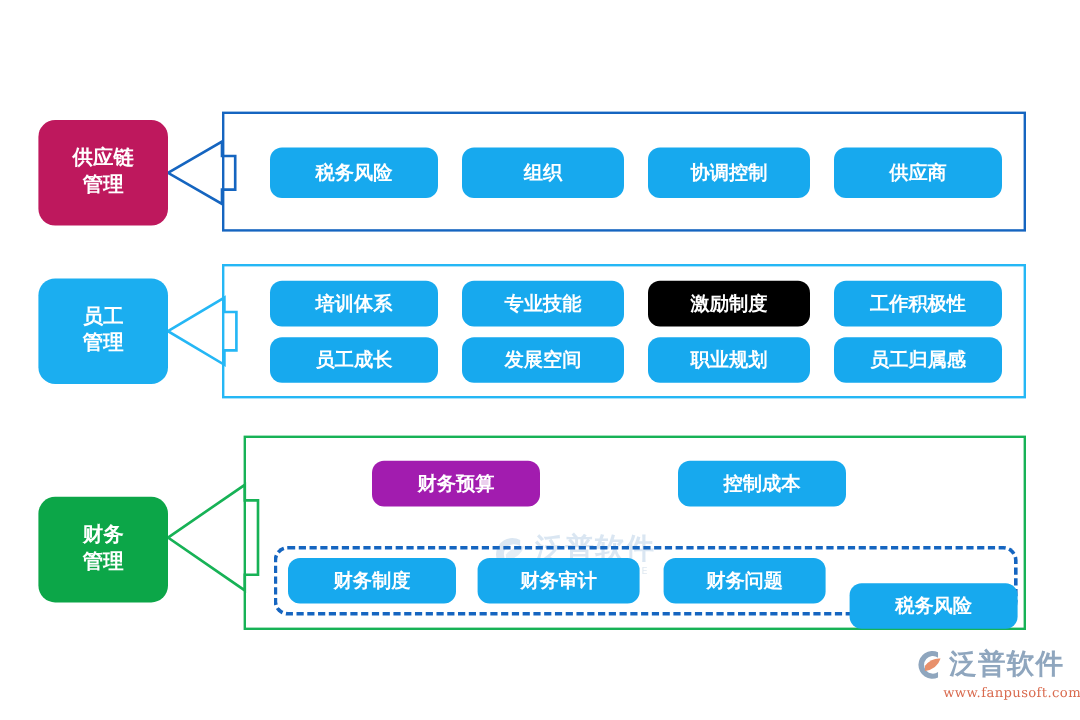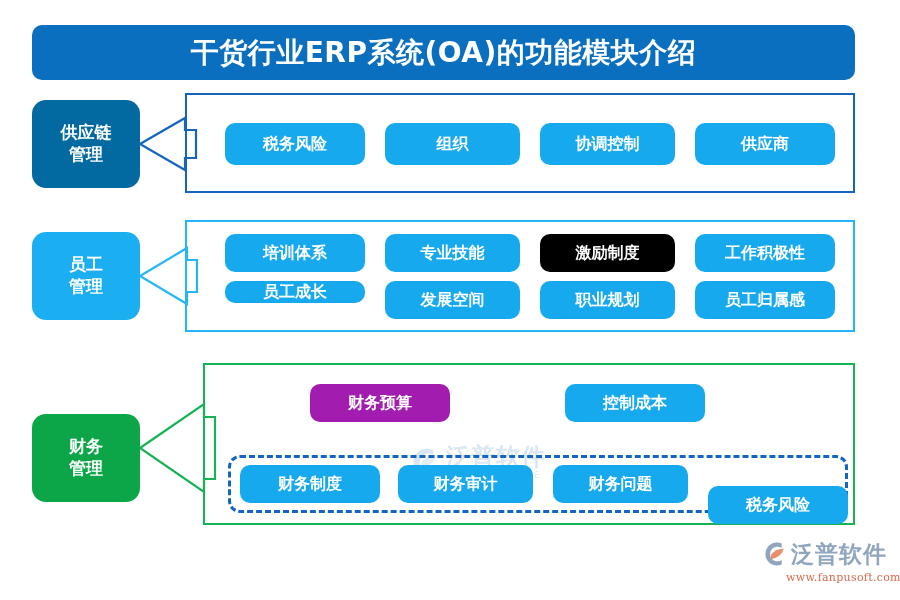--- a/index.html
+++ b/index.html
@@ -199,40 +199,37 @@
     <svg class="wm-mark" viewBox="0 0 40 40">
       <path d="M30 6 A16 16 0 1 0 30 34 L30 28 A10 10 0 1 1 30 12 Z" fill="#BCD3E8"></path>
       <path d="M16 20 Q24 11 34 12 Q30 24 16 26 Z" fill="#CFE0EE"></path>
     </svg>
     <div class="wm-text">
       <div class="wm-cn">泛普软件</div>
       <div class="wm-en">FANPU SOFTWARE</div>
     </div>
   </div>
 
-  <div class="title-banner" style="background: rgb(10, 111, 191);">
-    <div class="title-text">干货行业ERP系统(OA)的功能模块介绍</div>
-  </div>
 
   <div class="section-box" id="box-supply" style="border-color: rgb(21, 101, 192);"></div>
   <div class="section-box" id="box-staff" style="border-color: rgb(37, 183, 245);"></div>
   <div class="section-box" id="box-finance" style="border-color: rgb(23, 178, 86);"></div>
 
   <div class="dashed-box" style="border-color: rgb(21, 101, 192);"></div>
 
   <svg id="connectors" viewBox="0 0 900 600">
 
     <path d="M140 144 L185 118 L185 130 L196 130 L196 158 L185 158 L185 170 Z" fill="none" stroke="#1565C0" stroke-width="2.2"></path>
 
     <path d="M140 276 L187 248 L187 260 L197 260 L197 292 L187 292 L187 304 Z" fill="none" stroke="#25B7F5" stroke-width="2.2"></path>
 
     <path d="M140 448 L204 404 L204 417 L215 417 L215 479 L204 479 L204 492 Z" fill="none" stroke="#17B256" stroke-width="2.2"></path>
   </svg>
 
-  <div class="cat-label" id="cat-supply" style="background: #0369a1;">
+  <div class="cat-label" id="cat-supply" style="background: #be185d;">
     <span>供应链</span>
     <span>管理</span>
   </div>
   <div class="cat-label" id="cat-staff" style="background: rgb(27, 174, 240);">
     <span>员工</span>
     <span>管理</span>
   </div>
   <div class="cat-label" id="cat-finance" style="background: rgb(12, 166, 72);">
     <span>财务</span>
     <span>管理</span>
@@ -240,21 +237,21 @@
 
   <div id="pill-layer">
       <div class="pill" style="left: 225px; top: 123px; width: 140px; height: 42px; background: rgb(23, 169, 238);">税务风险</div>
       <div class="pill" style="left: 385px; top: 123px; width: 135px; height: 42px; background: rgb(23, 169, 238);">组织</div>
       <div class="pill" style="left: 540px; top: 123px; width: 135px; height: 42px; background: rgb(23, 169, 238);">协调控制</div>
       <div class="pill" style="left: 695px; top: 123px; width: 140px; height: 42px; background: rgb(23, 169, 238);">供应商</div>
       <div class="pill" style="left: 225px; top: 234px; width: 140px; height: 38px; background: rgb(23, 169, 238);">培训体系</div>
       <div class="pill" style="left: 385px; top: 234px; width: 135px; height: 38px; background: rgb(23, 169, 238);">专业技能</div>
       <div class="pill" style="left: 540px; top: 234px; width: 135px; height: 38px; background: #000000;">激励制度</div>
       <div class="pill" style="left: 695px; top: 234px; width: 140px; height: 38px; background: rgb(23, 169, 238);">工作积极性</div>
-      <div class="pill" style="left: 225px; top: 281px; width: 140px; height: 22px; background: rgb(23, 169, 238);">员工成长</div>
+      <div class="pill" style="left: 225px; top: 281px; width: 140px; height: 38px; background: rgb(23, 169, 238);">员工成长</div>
       <div class="pill" style="left: 385px; top: 281px; width: 135px; height: 38px; background: rgb(23, 169, 238);">发展空间</div>
       <div class="pill" style="left: 540px; top: 281px; width: 135px; height: 38px; background: rgb(23, 169, 238);">职业规划</div>
       <div class="pill" style="left: 695px; top: 281px; width: 140px; height: 38px; background: rgb(23, 169, 238);">员工归属感</div>
       <div class="pill" style="left: 310px; top: 384px; width: 140px; height: 38px; background: #a21caf;">财务预算</div>
       <div class="pill" style="left: 565px; top: 384px; width: 140px; height: 38px; background: rgb(23, 169, 238);">控制成本</div>
       <div class="pill" style="left: 240px; top: 465px; width: 140px; height: 38px; background: rgb(23, 169, 238);">财务制度</div>
       <div class="pill" style="left: 398px; top: 465px; width: 135px; height: 38px; background: rgb(23, 169, 238);">财务审计</div>
       <div class="pill" style="left: 553px; top: 465px; width: 135px; height: 38px; background: rgb(23, 169, 238);">财务问题</div>
       <div class="pill" style="left: 708px; top: 465px; width: 140px; height: 38px; background: rgb(23, 169, 238); margin-top: 21px;">税务风险</div>
     </div>

